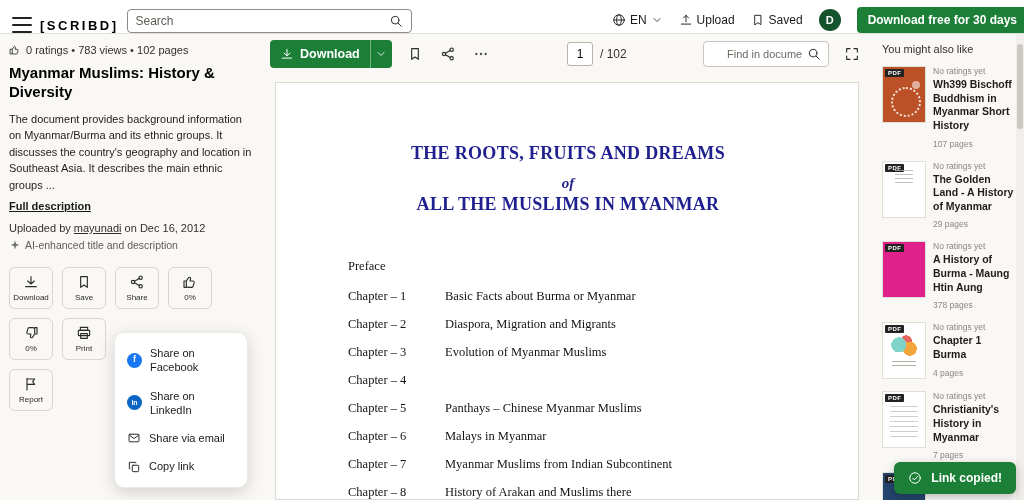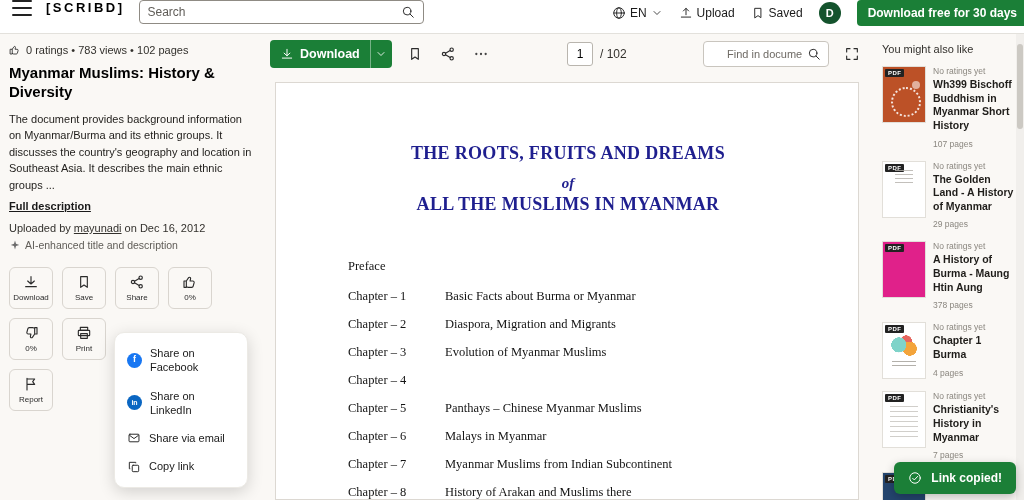--- a/index.html
+++ b/index.html
@@ -1,20 +1,20 @@
 <!DOCTYPE html>
 <html><head>
 <meta charset="utf-8">
 <style>
   * { margin:0; padding:0; box-sizing:border-box; }
   html,body { width:1024px; height:500px; overflow:hidden; }
   body { font-family:"Liberation Sans", sans-serif; background:#faf8f5; color:#1a1a1a; position:relative; }
 
   
-  .hdr { height:34px; background:#fff; border-bottom:1px solid #e3e1dc; display:flex; align-items:flex-start; padding:0 12px; gap:14px; }
+  .hdr { height:34px; background:#fff; border-bottom:1px solid #e3e1dc; display:flex; align-items:flex-end; padding:0 12px; gap:8px; }
   .hdr > * { flex-shrink:0; }
   .burger { width:20px; height:16px; display:flex; flex-direction:column; justify-content:space-between; cursor:pointer; }
   .burger span { height:2px; background:#222; border-radius:1px; }
   .logo { font-weight:800; font-size:13px; letter-spacing:2.5px; color:#000; }
   .searchbox { width:285px; height:24px; border:1px solid #8f8b84; border-radius:4px; background:#fff; display:flex; align-items:center; padding:0 8px; gap:6px; }
   .searchbox input { border:none; outline:none; flex:1; font-size:12px; background:transparent; color:#333; font-family:"Liberation Sans",sans-serif; }
   .searchbox input::placeholder { color:#5f5c57; }
   .hdr-right { margin-left:auto; display:flex; align-items:center; gap:16px; font-size:12px; }
   .hdr-item { display:flex; align-items:center; gap:4px; cursor:pointer; white-space:nowrap; }
   .avatar { width:22px; height:22px; border-radius:50%; color:#fff; font-size:11px; font-weight:bold; display:flex; align-items:center; justify-content:center; background:#14532d; }

